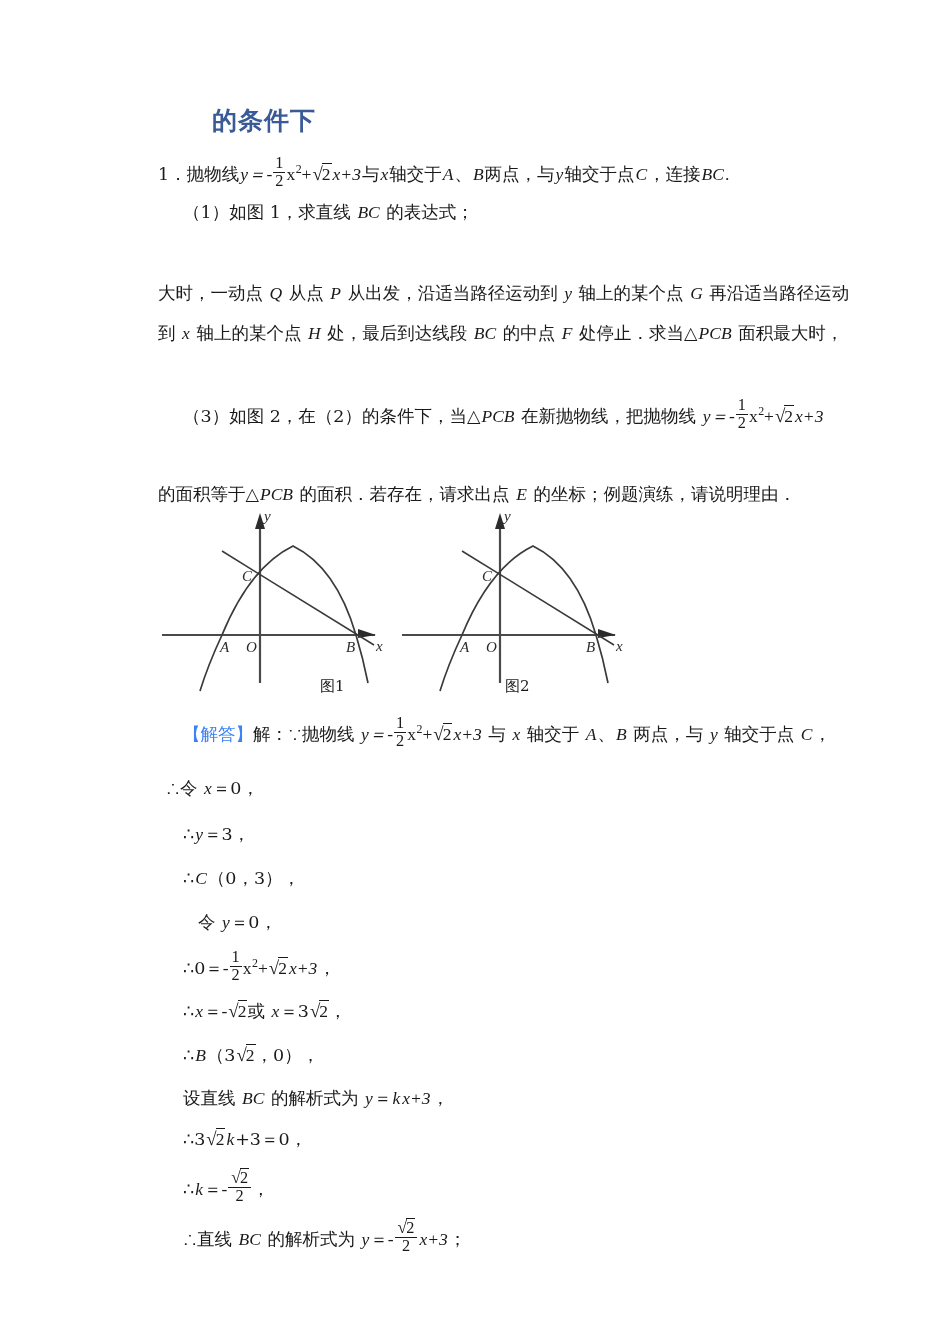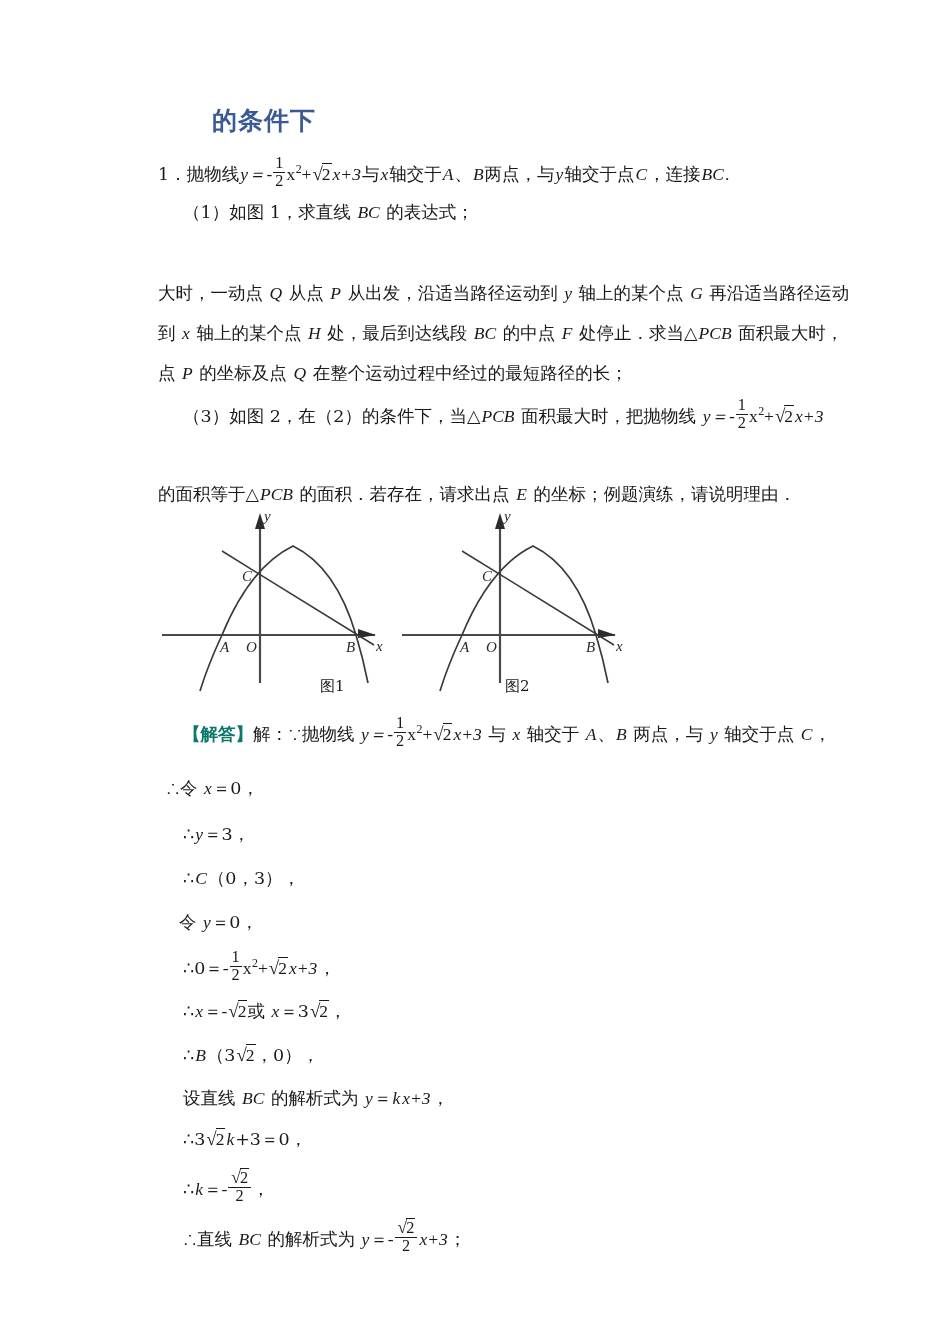--- a/index.html
+++ b/index.html
@@ -83,21 +83,21 @@
     border-top: 1.2px solid #1a1a1a;
     padding: 0 1px 0 0px;
     margin-left: -1px;
   }
   sup.exp {
     font-size: 0.68em;
     vertical-align: super;
     font-style: normal;
     padding-left: 0.5px;
   }
-  .blue-tag { color: #0f766e; font-weight: bold; }
+  .blue-tag { color: #3b82f6; font-weight: normal; }
 
   
   .figures {
     position: absolute;
     left: 130px;
     top: 505px;
     width: 700px;
     height: 205px;
   }
   .fig {
@@ -146,26 +146,23 @@
   <div class="para" style="left:155px; top:204px;">
     <span class="cn">（1）如图 1，求直线 </span><span class="it">BC</span><span class="cn"> 的表达式；</span>
   </div>
 
   <div class="para" style="left:130px; top:285px;">
     <span class="cn">大时，一动点 </span><span class="it">Q</span><span class="cn"> 从点 </span><span class="it">P</span><span class="cn"> 从出发，沿适当路径运动到 </span><span class="it">y</span><span class="cn"> 轴上的某个点 </span><span class="it">G</span><span class="cn"> 再沿适当路径运动</span>
   </div>
   <div class="para" style="left:130px; top:325px;">
     <span class="cn">到 </span><span class="it">x</span><span class="cn"> 轴上的某个点 </span><span class="it">H</span><span class="cn"> 处，最后到达线段 </span><span class="it">BC</span><span class="cn"> 的中点 </span><span class="it">F</span><span class="cn"> 处停止．求当△</span><span class="it">PCB</span><span class="cn"> 面积最大时，</span>
   </div>
-  <div class="para" style="left:130px; top:365px;">
-    <span class="cn">点 </span><span class="it">P</span><span class="cn"> 的坐标及点 </span><span class="it">Q</span><span class="cn"> 在整个运动过程中经过的最短路径的长；</span>
-  </div>
 
   <div class="para" style="left:155px; top:400px;">
-    <span class="cn">（3）如图 2，在（2）的条件下，当△</span><span class="it">PCB</span><span class="cn"> 面积最大时，把抛物线 </span><span class="it">y＝</span><span>-</span><span class="frac"><span class="n">1</span><span class="d">2</span></span><span>x</span><sup class="exp">2</sup><span>+</span><span class="sqrt"><span class="rad">√</span><span class="arg">2</span></span><span class="it">x+3</span>
+    <span class="cn">（3）如图 2，在（2）的条件下，当△</span><span class="it">PCB</span><span class="cn"> 在新抛物线，把抛物线 </span><span class="it">y＝</span><span>-</span><span class="frac"><span class="n">1</span><span class="d">2</span></span><span>x</span><sup class="exp">2</sup><span>+</span><span class="sqrt"><span class="rad">√</span><span class="arg">2</span></span><span class="it">x+3</span>
   </div>
   <div class="para" style="left:130px; top:486px;">
     <span class="cn">的面积等于△</span><span class="it">PCB</span><span class="cn"> 的面积．若存在，请求出点 </span><span class="it">E</span><span class="cn"> 的坐标；例题演练，请说明理由．</span>
   </div>
 
   <div class="figures">
 
     <div class="fig" id="fig1">
       <svg width="270" height="205" viewBox="0 0 270 205">
 
@@ -220,21 +217,21 @@
   </div>
 
   <div class="para" style="left:155px; top:826px;">
     <span class="cn">∴</span><span class="it">y</span><span class="cn">＝3，</span>
   </div>
 
   <div class="para" style="left:155px; top:870px;">
     <span class="cn">∴</span><span class="it">C</span><span class="cn">（0，3），</span>
   </div>
 
-  <div class="para" style="left:151px; top:914px;text-align:right;">
+  <div class="para" style="left:170px; top:914px;text-align:right;">
     <span class="cn">令 </span><span class="it">y</span><span class="cn">＝0，</span>
   </div>
 
   <div class="para" style="left:155px; top:952px;">
     <span class="cn">∴0＝</span><span>-</span><span class="frac"><span class="n">1</span><span class="d">2</span></span><span>x</span><sup class="exp">2</sup><span>+</span><span class="sqrt"><span class="rad">√</span><span class="arg">2</span></span><span class="it">x+3</span><span class="cn">，</span>
   </div>
 
   <div class="para" style="left:155px; top:1002px;">
     <span class="cn">∴</span><span class="it">x</span><span class="cn">＝</span><span>-</span><span class="sqrt"><span class="rad">√</span><span class="arg">2</span></span><span class="cn">或 </span><span class="it">x</span><span class="cn">＝3</span><span class="sqrt"><span class="rad">√</span><span class="arg">2</span></span><span class="cn">，</span>
   </div>

